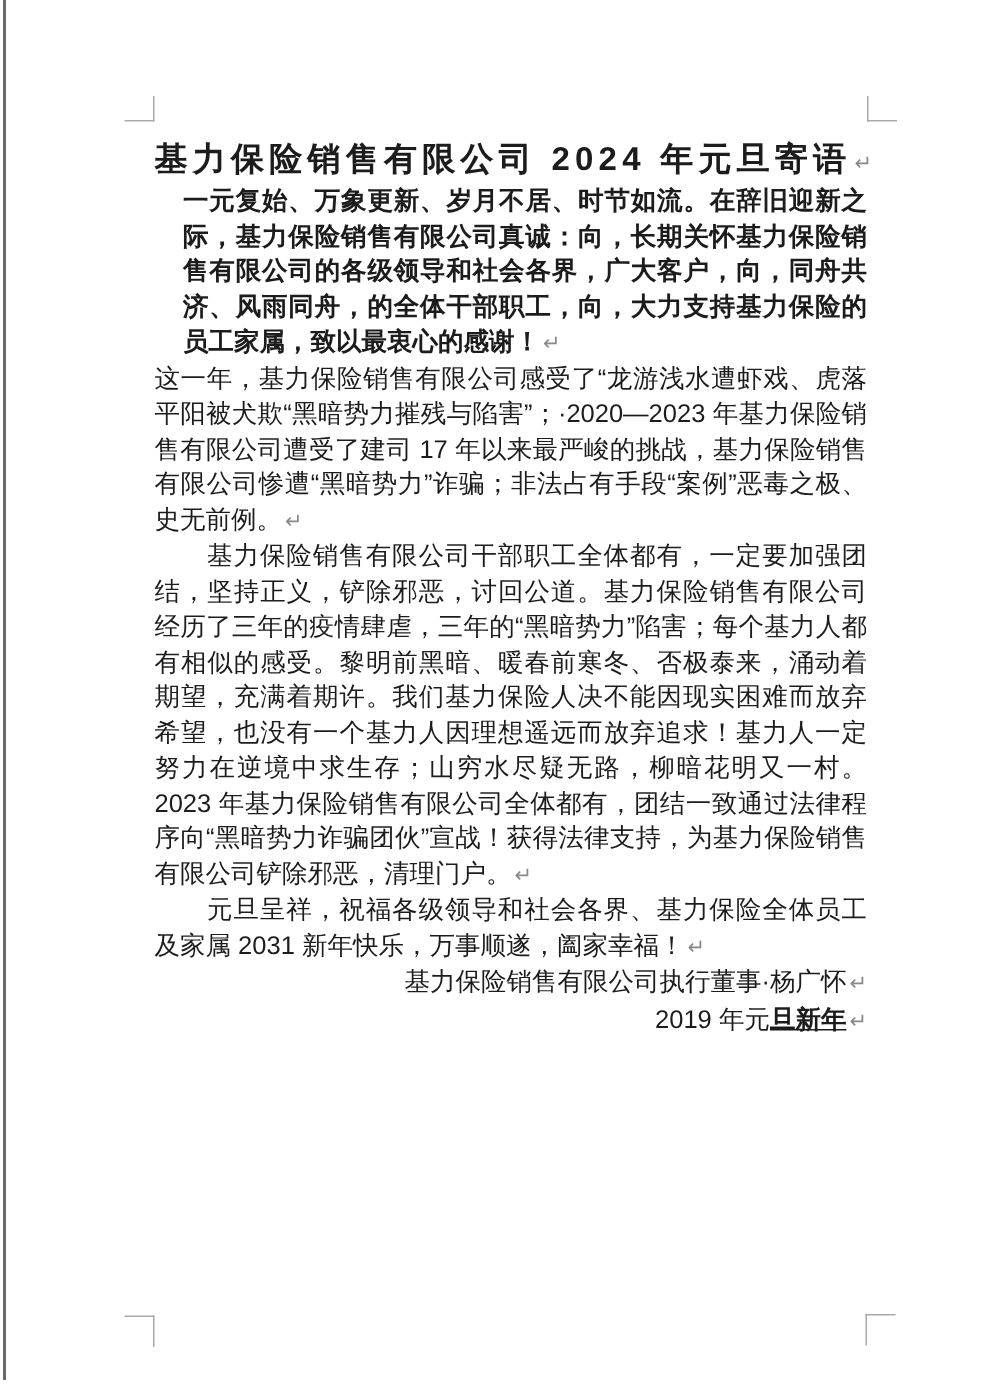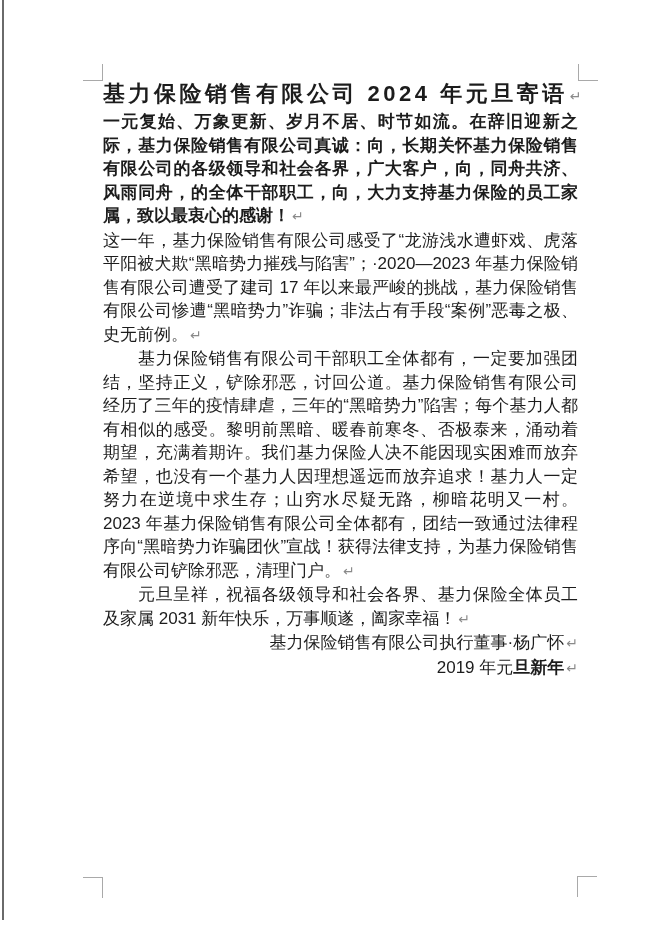--- a/index.html
+++ b/index.html
@@ -9,32 +9,32 @@
 
   .page-left-edge { position: absolute; left: 2px; top: 0; width: 2px; height: 920px;
                     background: #6a6a6a; }
 
   .crop { position: absolute; width: 20px; height: 17px; }
   .crop.tl { left: 83px;  top: 64px;  border-right: 1px solid #a9a9a9; border-bottom: 1px solid #a9a9a9; }
   .crop.tr { left: 578px; top: 64px;  border-left: 1px solid #a9a9a9;  border-bottom: 1px solid #a9a9a9; }
   .crop.bl { left: 83px;  top: 877px; height: 21px; border-right: 1px solid #a9a9a9; border-top: 1px solid #a9a9a9; }
   .crop.br { left: 577px; top: 876px; height: 21px; border-left: 1px solid #a9a9a9;  border-top: 1px solid #a9a9a9; }
 
-  .content { position: absolute; left: 103px; top: 80px; width: 475px; overflow: visible; }
+  .content { position: absolute; left: 103px; top: 92px; width: 475px; overflow: visible; }
 
   .doc-title { font-size: 22px; font-weight: bold; letter-spacing: 3.5px;
                white-space: nowrap; line-height: 28px; }
 
   .para { font-size: 17px; line-height: 23.5px; text-align: justify;
           text-justify: inter-character; }
-  .para.bold { font-weight: bold; }
+  .para.bold { font-weight: bold; margin-left: 19px; }
   .para.indent { text-indent: 35px; }
   .para.center { text-align: right; }
 
-  .boldpart { font-weight: bold; }
+  .boldpart { font-weight: bold; text-decoration: underline; }
 
   .pilcrow { color: #8a8a8a; font-size: 14px; font-weight: normal;
              letter-spacing: 0; margin-left: 2px; }
 </style>
 </head>
 <body>
 
 <div class="page-left-edge"></div>
 
 <div class="crop tl"></div>

